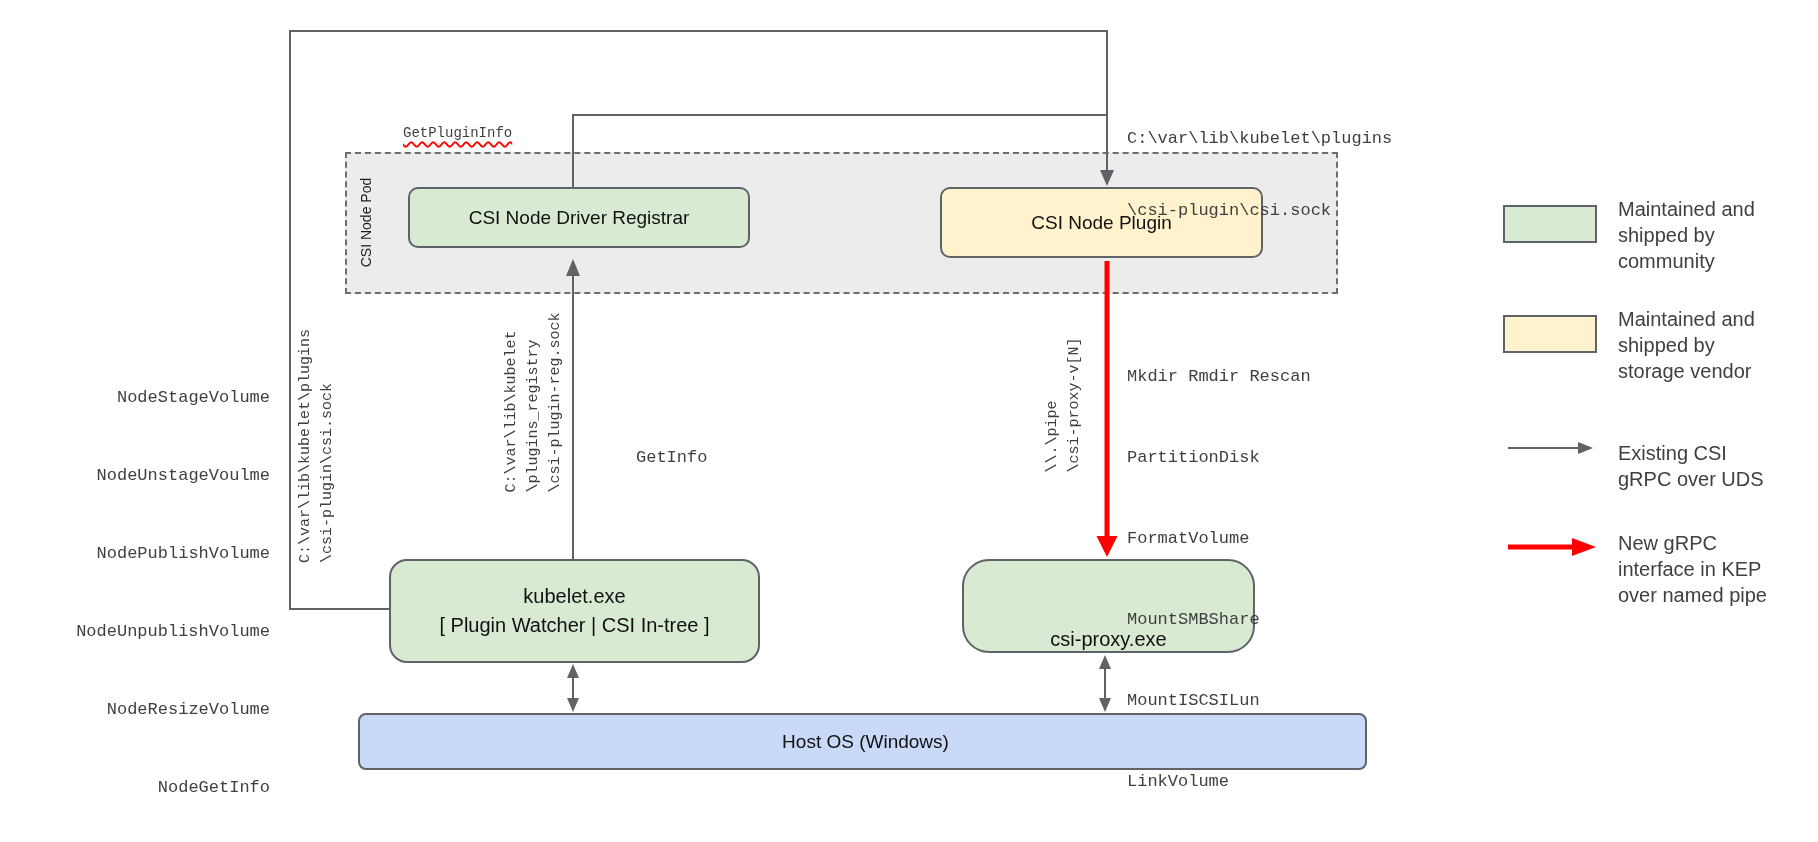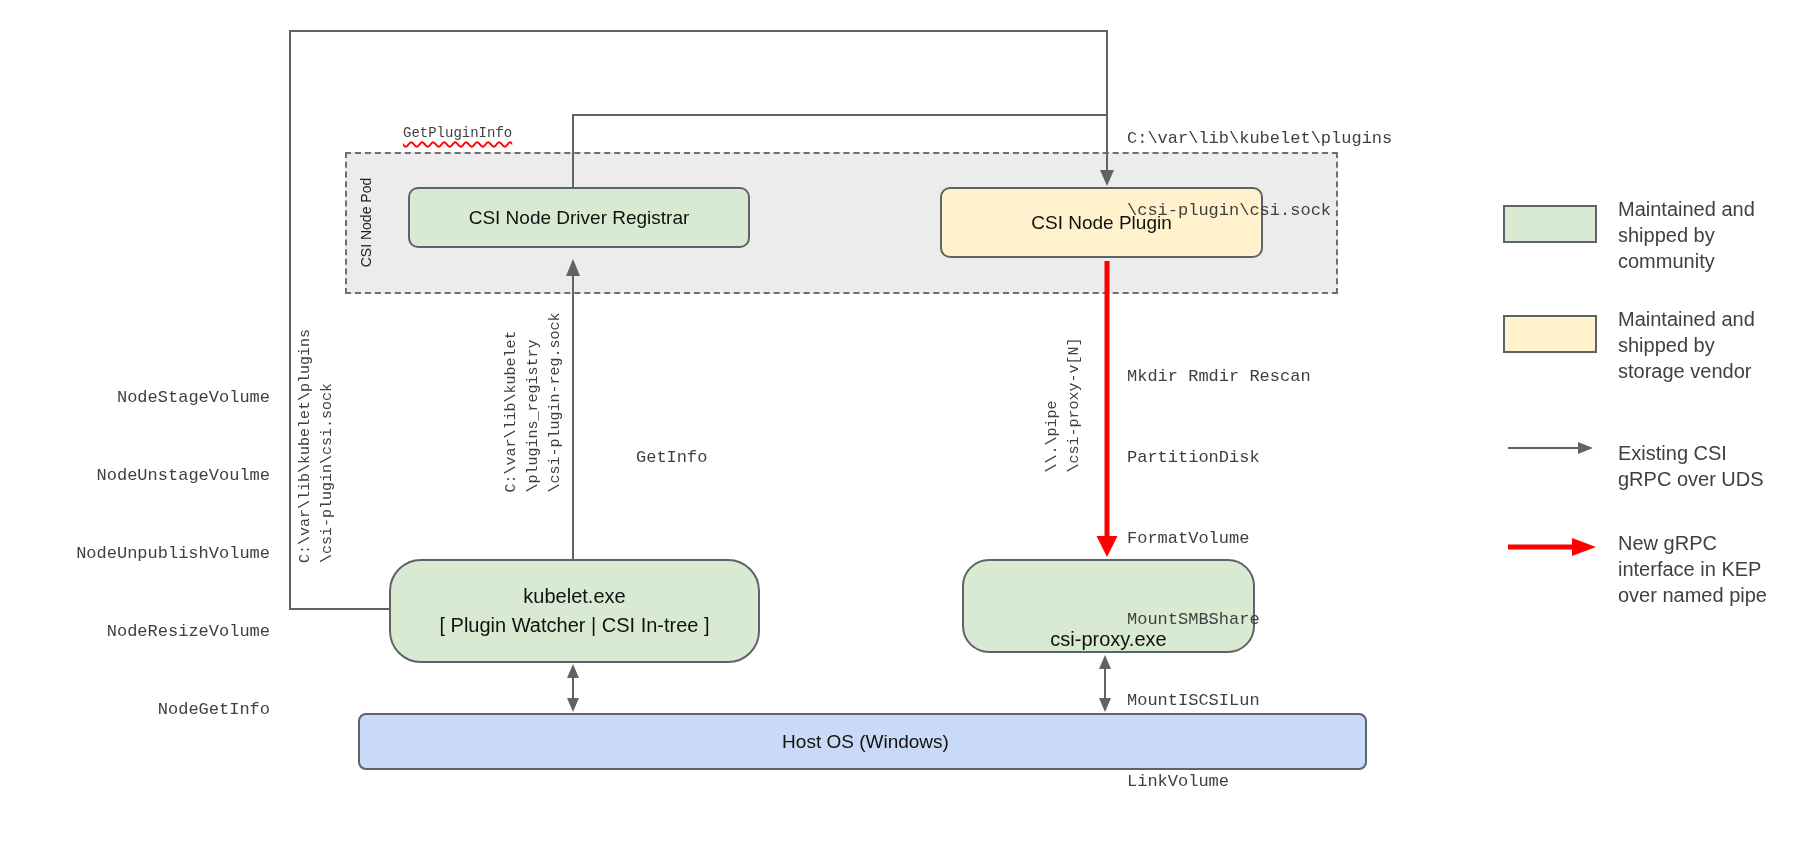--- a/index.html
+++ b/index.html
@@ -69,21 +69,21 @@
   </svg>
 
   <div class="box green" style="left:408px;top:187px;width:342px;height:61px;border-radius:10px;font-size:19px;">
     <span>CSI Node Driver Registrar</span>
   </div>
 
   <div class="box yellow" style="left:940px;top:187px;width:323px;height:71px;border-radius:10px;font-size:19px;">
     <span>CSI Node Plugin</span>
   </div>
 
-  <div class="box green" style="left:389px;top:559px;width:371px;height:104px;border-radius:32px;font-size:20px;line-height:29px;">
+  <div class="box green" style="left:389px;top:559px;width:371px;height:104px;border-radius:18px;font-size:20px;line-height:29px;">
     <div>kubelet.exe</div>
     <div>[ Plugin Watcher | CSI In-tree ]</div>
   </div>
 
   <div class="box green" style="left:962px;top:559px;width:293px;height:94px;border-radius:27px;font-size:20px;justify-content:flex-end;">
     <span>csi-proxy.exe</span>
   </div>
 
   <div class="box blue" style="left:358px;top:713px;width:1009px;height:57px;border-radius:8px;font-size:19px;">
     <span>Host OS (Windows)</span>
@@ -92,20 +92,21 @@
   <div class="mono squiggle" style="left:403px;top:120px;font-size:14px;">GetPluginInfo</div>
 
   <div class="mono" style="left:1127px;top:79px;line-height:24px;">
     <div>C:\var\lib\kubelet\plugins</div>
     <div>\csi-plugin\csi.sock</div>
   </div>
 
   <div class="mono" style="left:20px;top:333px;width:250px;text-align:right;">
     <div>NodeStageVolume</div>
     <div>NodeUnstageVoulme</div>
+    <div>NodePublishVolume</div>
     <div>NodeUnpublishVolume</div>
     <div>NodeResizeVolume</div>
     <div>NodeGetInfo</div>
     
     
   </div>
 
   <div class="rot" style="left:197px;top:421px;width:240px;height:44px;">
     <div>C:\var\lib\kubelet\plugins</div>
     <div>\csi-plugin\csi.sock</div>

